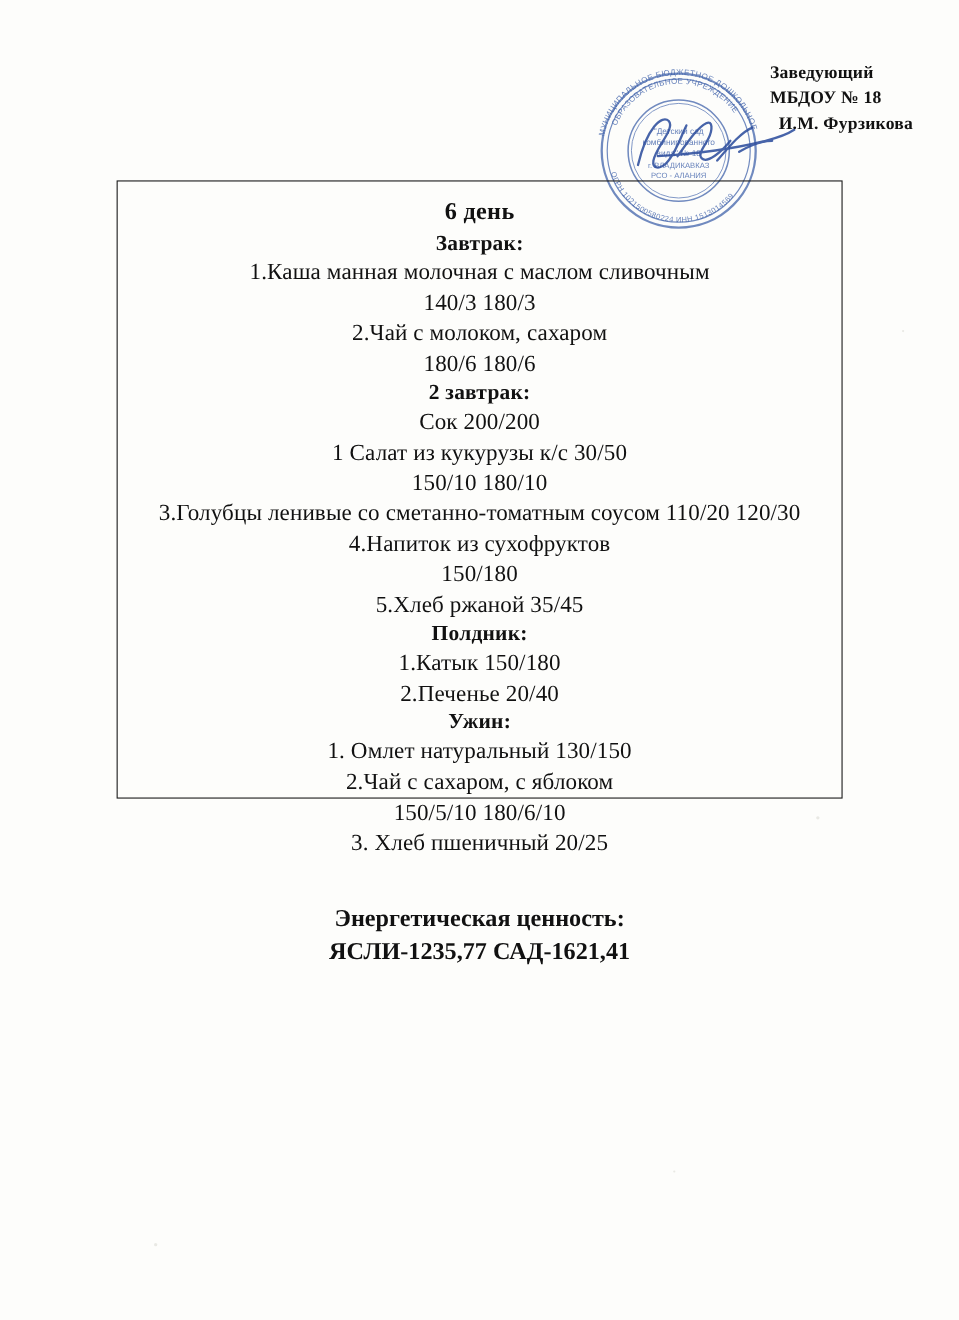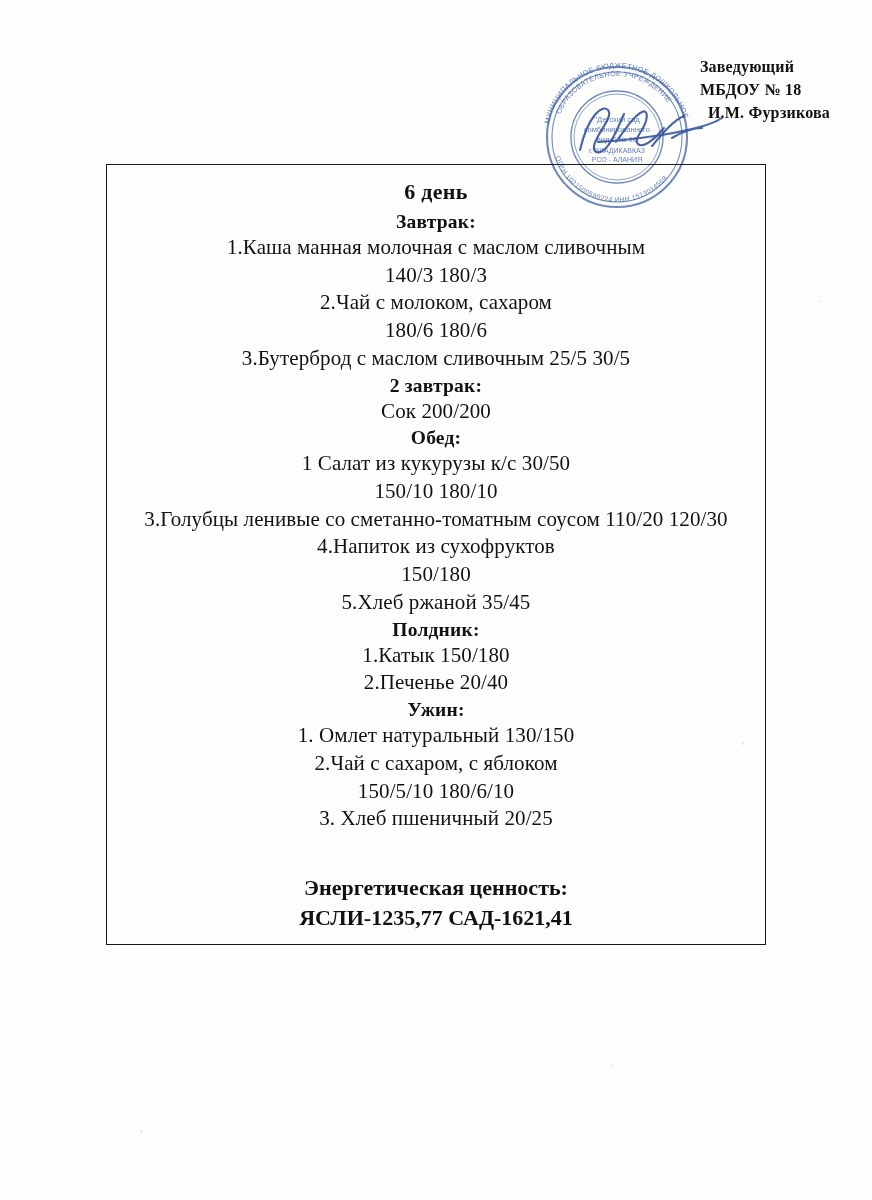--- a/index.html
+++ b/index.html
@@ -62,21 +62,21 @@
     height: 70px;
     pointer-events: none;
   }
 
   
   .menu-frame {
     position: absolute;
     left: 106px;
     top: 164px;
     width: 660px;
-    height: 781px;
+    height: 562px;
     border: 1.4px solid #1a1a1a;
     box-sizing: border-box;
     text-align: center;
     padding-top: 8px;
   }
 
   .day-title {
     font-size: 22px;
     font-weight: bold;
     margin: 6px 0 6px 0;
@@ -168,24 +168,22 @@
   </div>
 
   <div class="menu-frame">
     <div class="day-title">6 день</div>
     <div id="sections">
         <div class="meal-title">Завтрак:</div>
         <div class="line">1.Каша манная молочная с маслом сливочным</div>
         <div class="line">140/3   180/3</div>
         <div class="line">2.Чай с молоком, сахаром</div>
         <div class="line">180/6   180/6</div>
-        <div class="line">3.Бутерброд с маслом сливочным 25/5     30/5</div>
         <div class="meal-title">2 завтрак:</div>
         <div class="line">Сок 200/200</div>
-        <div class="meal-title">Обед:</div>
         <div class="line">1 Салат из кукурузы к/с 30/50</div>
         <div class="line">150/10 180/10</div>
         <div class="line">3.Голубцы ленивые со сметанно-томатным соусом 110/20   120/30</div>
         <div class="line">4.Напиток из сухофруктов</div>
         <div class="line">150/180</div>
         <div class="line">5.Хлеб ржаной   35/45</div>
         <div class="meal-title">Полдник:</div>
         <div class="line">1.Катык 150/180</div>
         <div class="line">2.Печенье 20/40</div>
         <div class="meal-title">Ужин:</div>

